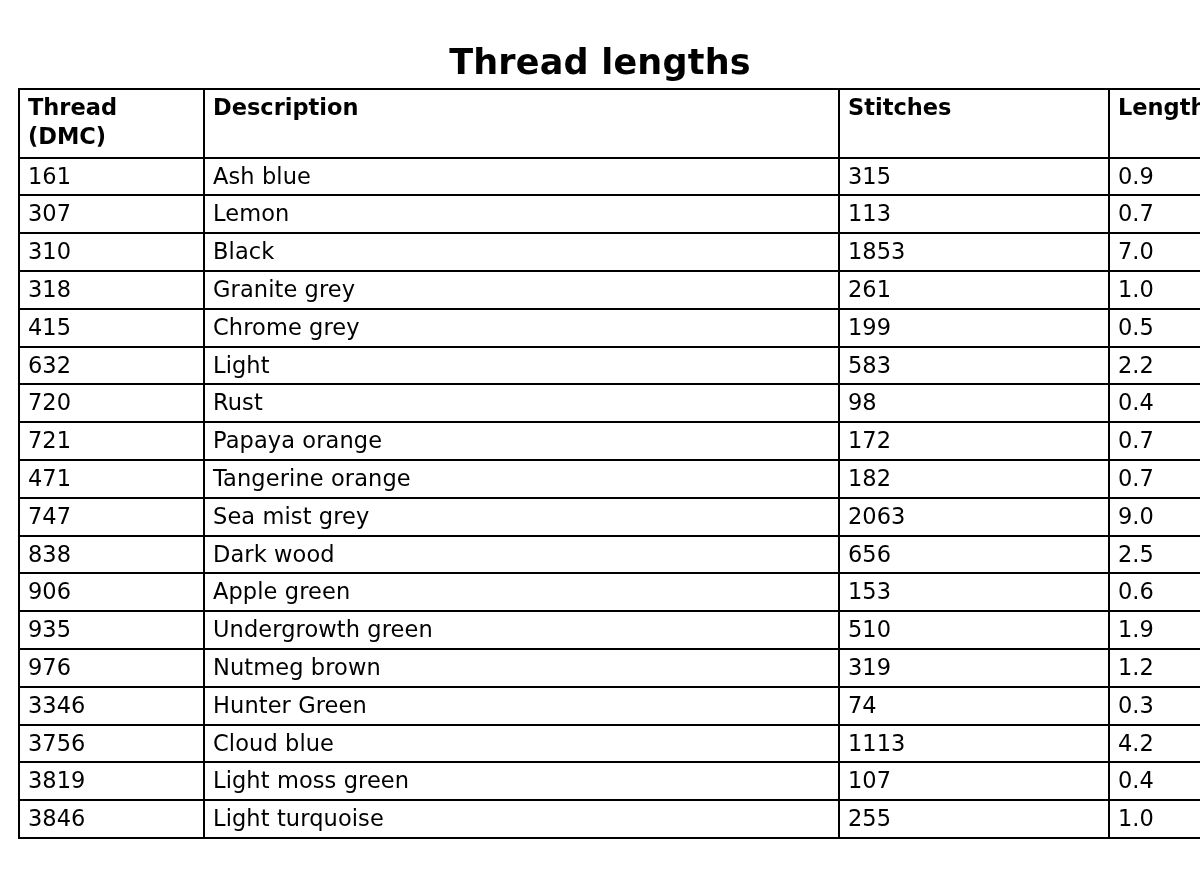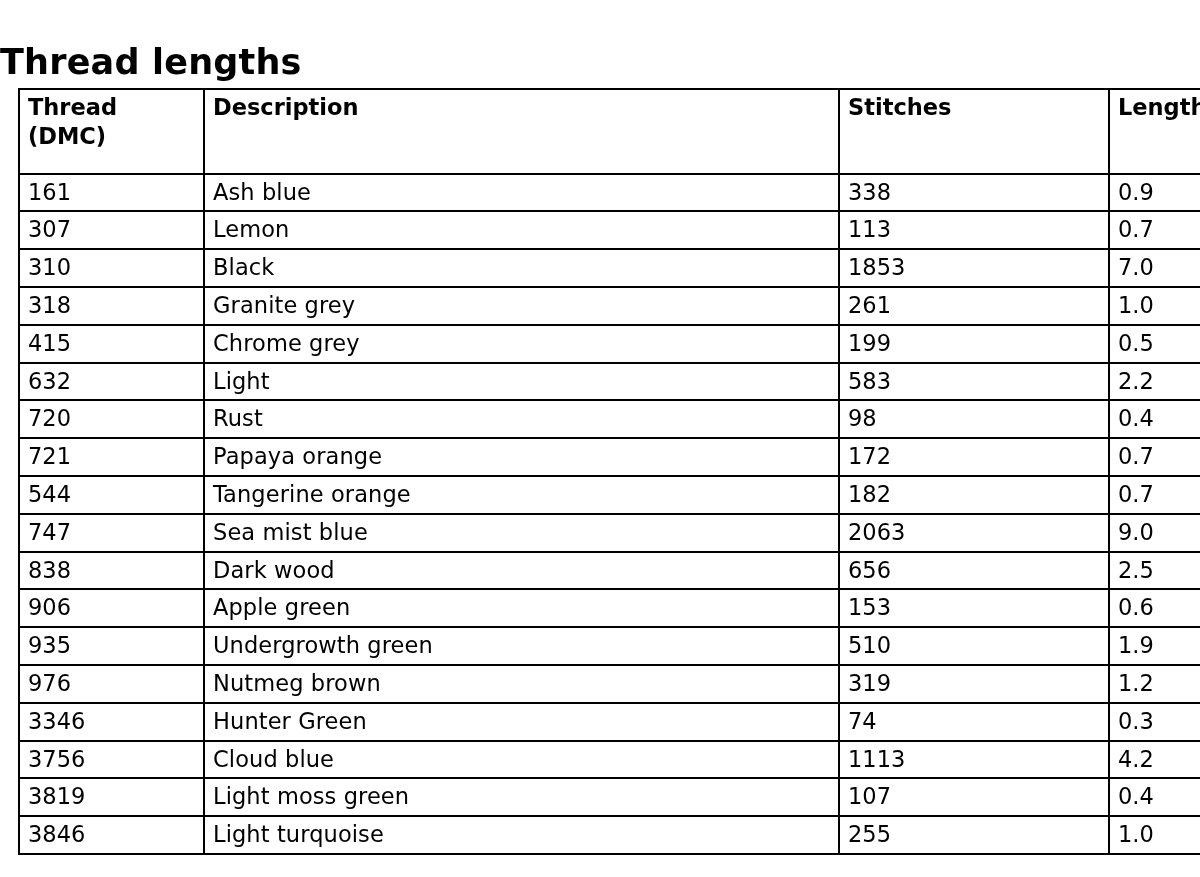--- a/index.html
+++ b/index.html
@@ -15,21 +15,21 @@
     color: #000000;
   }
   .page {
     position: relative;
     width: 1200px;
     height: 877px;
     box-sizing: border-box;
     overflow: hidden;
   }
   .doc-title {
-    text-align: left;
+    text-align: center;
     font-size: 35px;
     font-weight: bold;
     line-height: 1;
     margin: 0;
     padding: 45px 0 12px 0;
     letter-spacing: 0.2px;
     font-family: "DejaVu Sans", sans-serif;
   }
   .table-wrap {
     position: absolute;
@@ -56,21 +56,21 @@
     text-align: left;
     line-height: 1.28;
     height: 33px;
     box-sizing: border-box;
     white-space: nowrap;
     overflow: hidden;
   }
   table.thread-table thead th {
     font-weight: bold;
     height: auto;
-    padding-bottom: 22px;
+    padding-bottom: 6px;
   }
   table.thread-table thead th .hdr-line2 {
     display: block;
   }
   td.num-center {
     text-align: center;
     padding-left: 0;
     padding-right: 0;
   }
   .desc-cell {
@@ -100,21 +100,21 @@
           </th>
           <th>Description</th>
           <th>Stitches</th>
           <th>Lengths</th>
         </tr>
       </thead>
       <tbody id="table-body">
           <tr>
             <td>161</td>
             <td class="desc-cell">Ash  blue</td>
-            <td>338</td>
+            <td>315</td>
             <td class="num-center">0.9</td>
           </tr>
           <tr>
             <td>307</td>
             <td class="desc-cell">Lemon</td>
             <td>113</td>
             <td class="num-center">0.7</td>
           </tr>
           <tr>
             <td>310</td>
@@ -146,28 +146,28 @@
             <td>98</td>
             <td class="num-center">0.4</td>
           </tr>
           <tr>
             <td>721</td>
             <td class="desc-cell">Papaya  orange</td>
             <td>172</td>
             <td class="num-center">0.7</td>
           </tr>
           <tr>
-            <td>544</td>
+            <td>471</td>
             <td class="desc-cell">Tangerine  orange</td>
             <td>182</td>
             <td class="num-center">0.7</td>
           </tr>
           <tr>
             <td>747</td>
-            <td class="desc-cell">Sea mist  blue</td>
+            <td class="desc-cell">Sea mist  grey</td>
             <td>2063</td>
             <td class="num-center">9.0</td>
           </tr>
           <tr>
             <td>838</td>
             <td class="desc-cell">Dark wood</td>
             <td>656</td>
             <td class="num-center">2.5</td>
           </tr>
           <tr>

